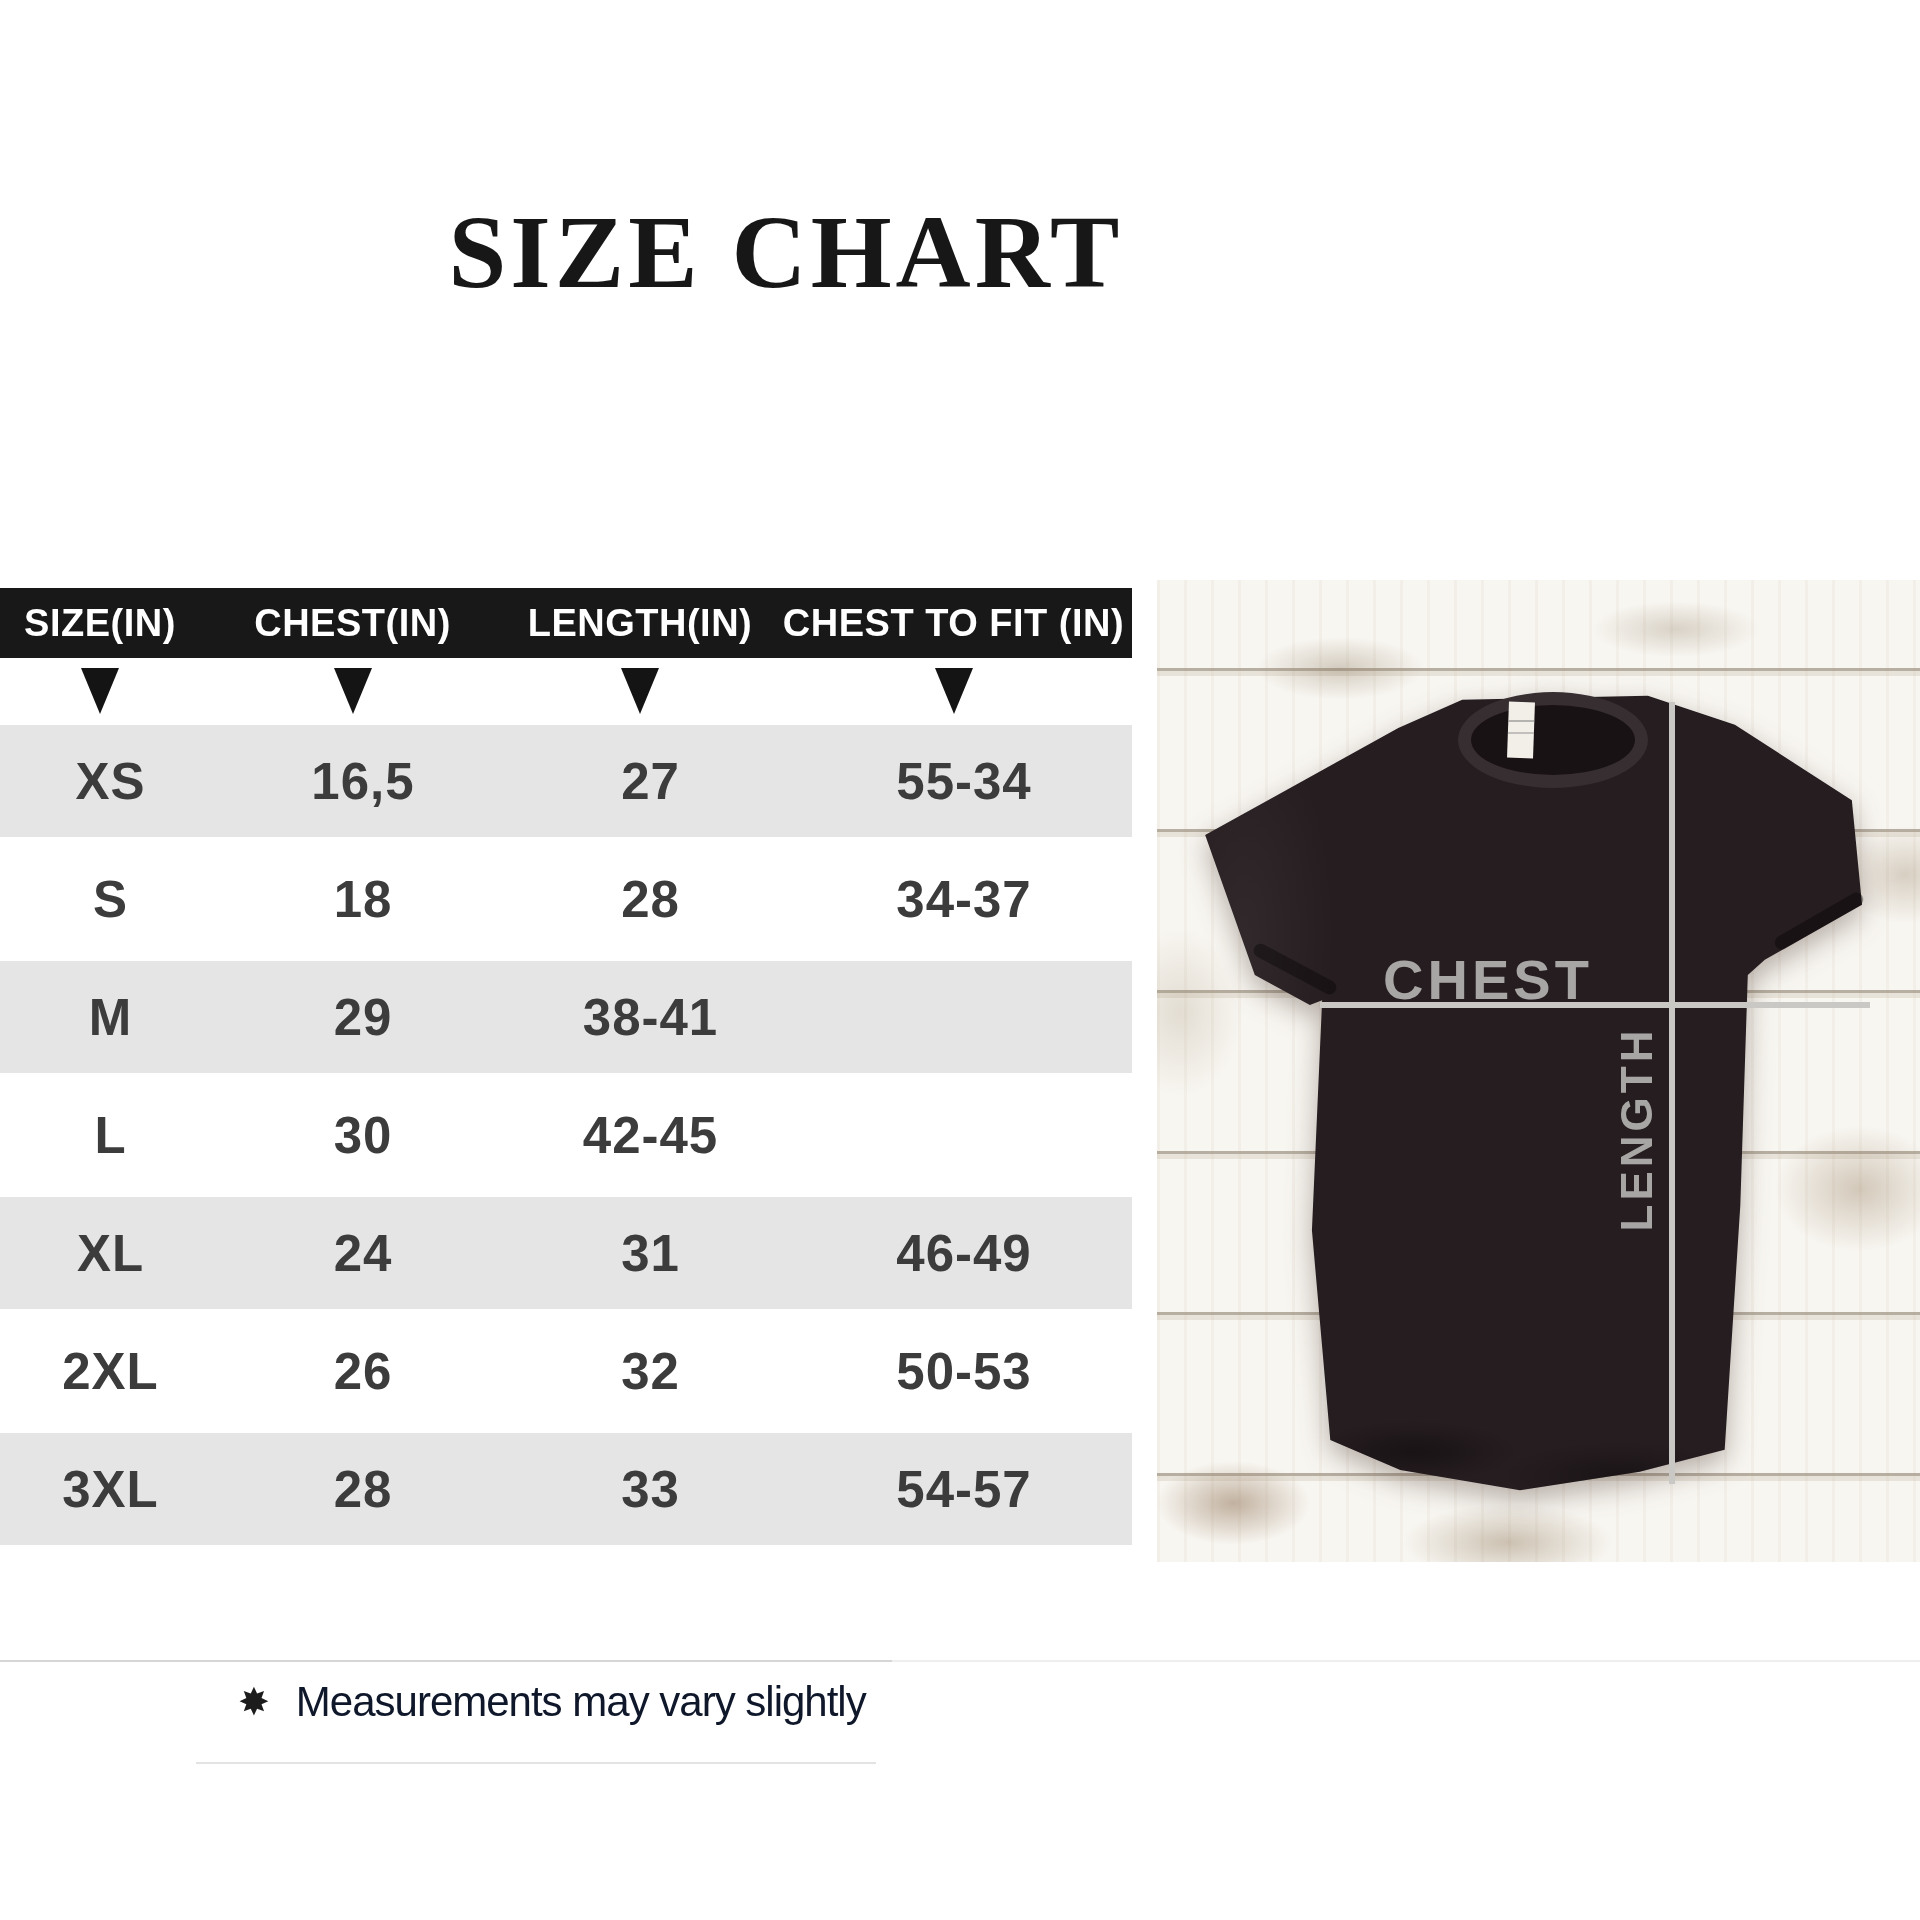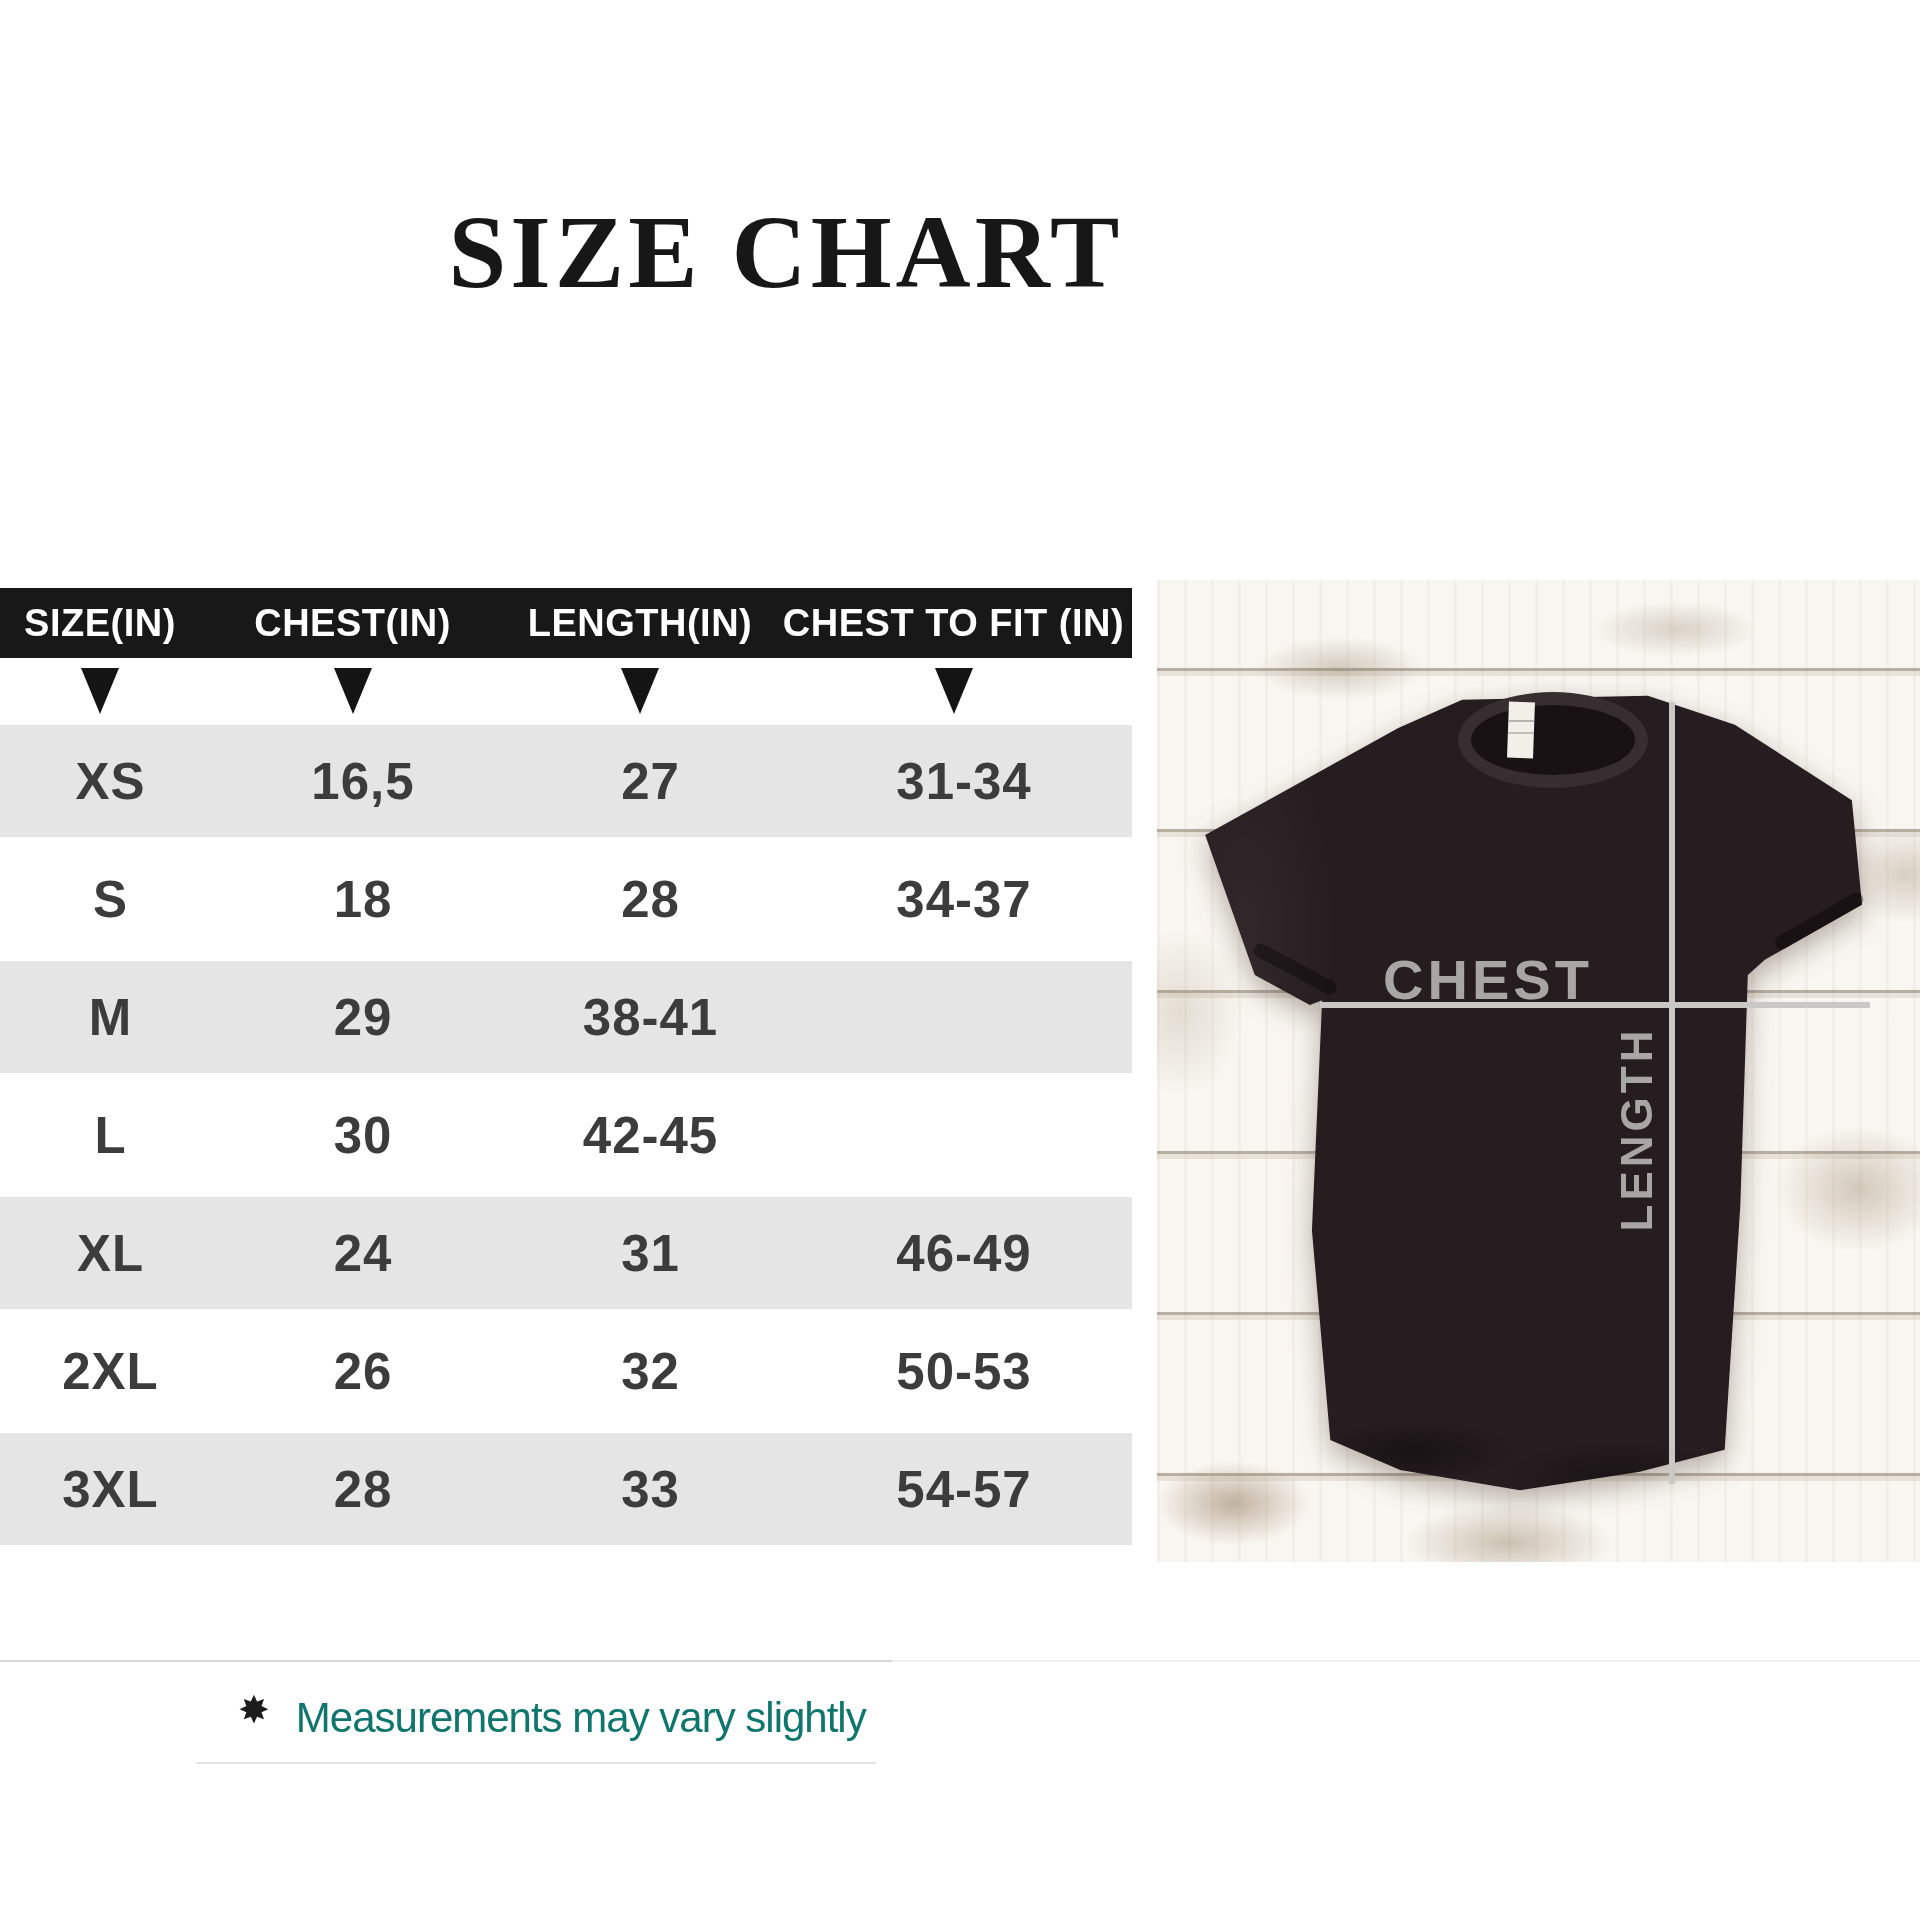--- a/index.html
+++ b/index.html
@@ -35,21 +35,21 @@
   .trow .td{text-align:center;padding-left:21px;}
   .trow.alt{background:#e5e5e5;box-shadow:inset 0 3px 0 #ffffff, inset 0 -3px 0 #ffffff;}
   
   .rule-top-a{position:absolute;left:0;top:1660px;width:892px;height:2px;background:#d6d6d6;}
   .rule-top-b{position:absolute;left:892px;top:1660px;width:1028px;height:2px;background:#eeeeee;}
   .rule-bottom{position:absolute;left:196px;top:1762px;width:680px;height:2px;background:#e3e3e3;}
   .note{
     position:absolute;left:238px;top:1678px;display:flex;align-items:center;gap:26px;
   }
   .note .star{font-family:"DejaVu Sans",sans-serif;font-size:38px;color:#1c1c1c;line-height:1;}
-  .note .note-text{font-size:42px;letter-spacing:-1px;color:#0f766e;margin-top:16px;}
+  .note .note-text{font-size:42px;letter-spacing:-1px;color:#0f172a;}
   
   .photo{
     position:absolute;left:1157px;top:580px;width:763px;height:982px;overflow:hidden;
     background:
       radial-gradient(ellipse 110px 60px at 10% 94%, rgba(148,120,92,.55), transparent 70%),
       radial-gradient(ellipse 150px 55px at 46% 98%, rgba(150,128,100,.45), transparent 70%),
       radial-gradient(ellipse 120px 90px at 92% 62%, rgba(150,125,95,.38), transparent 70%),
       radial-gradient(ellipse 90px 70px at 98% 30%, rgba(140,115,85,.30), transparent 70%),
       radial-gradient(ellipse 120px 45px at 24% 9%, rgba(135,115,88,.33), transparent 70%),
       radial-gradient(ellipse 120px 40px at 68% 5%, rgba(135,115,88,.28), transparent 70%),
@@ -125,21 +125,21 @@
       <div class="marker"></div>
       <div class="marker"></div>
       <div class="marker"></div>
       <div class="marker"></div>
     </div>
 
     <div class="trow alt">
       <div class="td">XS</div>
       <div class="td">16,5</div>
       <div class="td">27</div>
-      <div class="td">31-34</div>
+      <div class="td">55-34</div>
     </div>
     <div class="trow">
       <div class="td">S</div>
       <div class="td">18</div>
       <div class="td">28</div>
       <div class="td">34-37</div>
     </div>
     <div class="trow alt">
       <div class="td">M</div>
       <div class="td">29</div>

